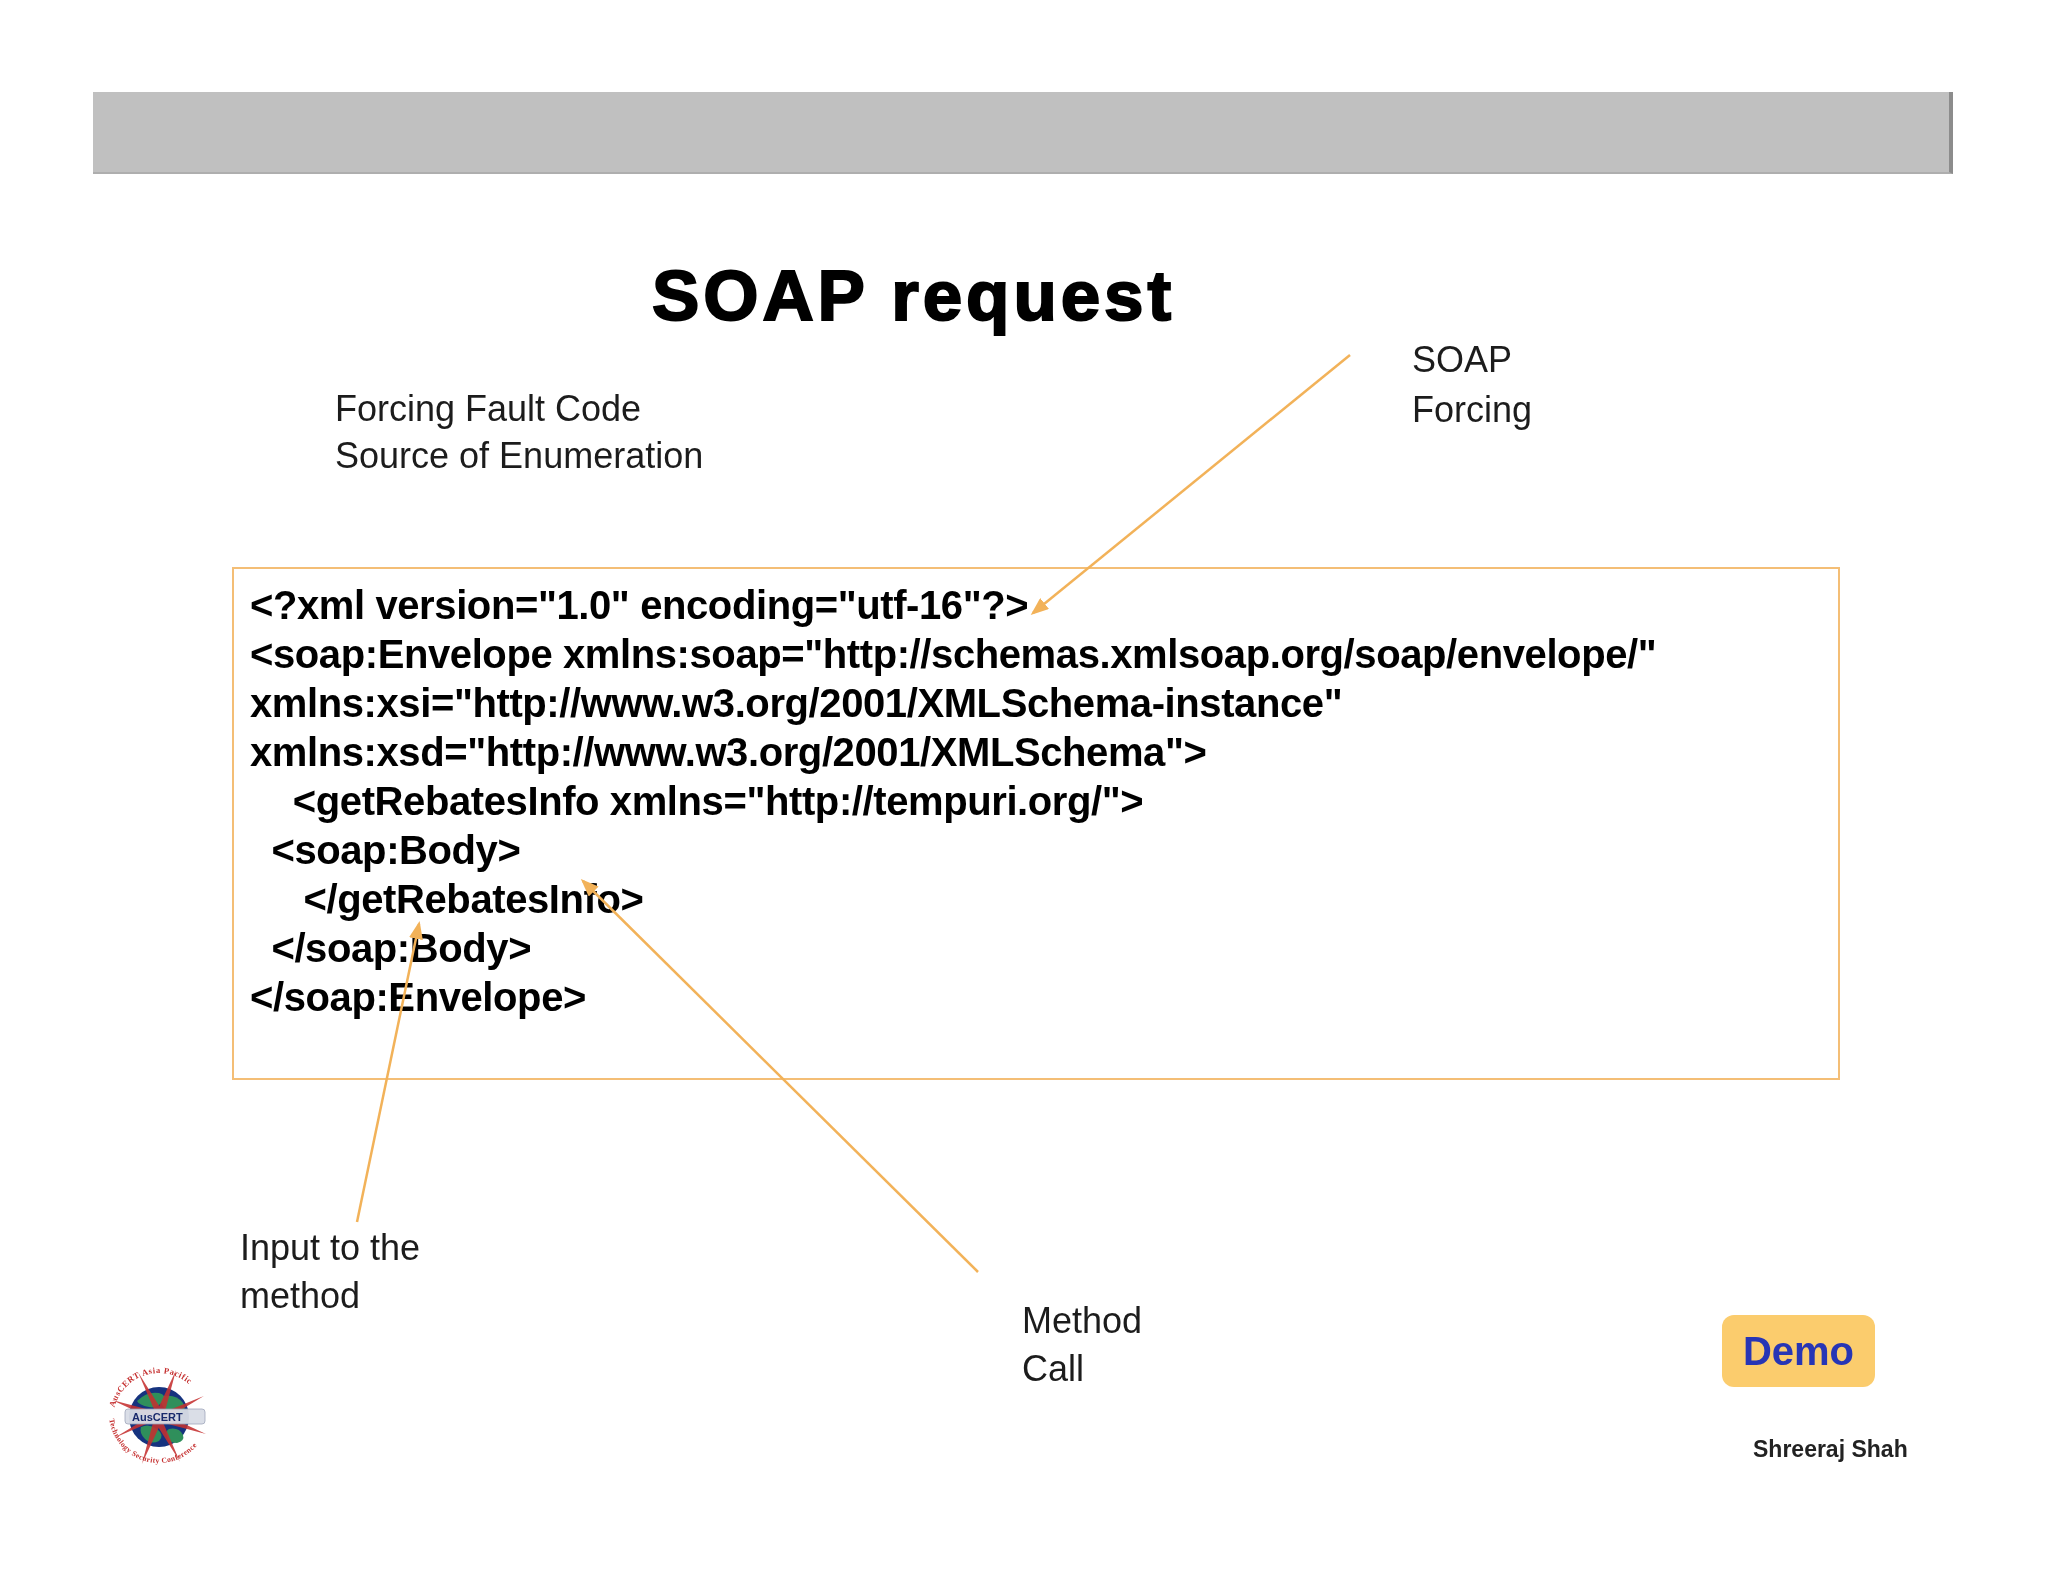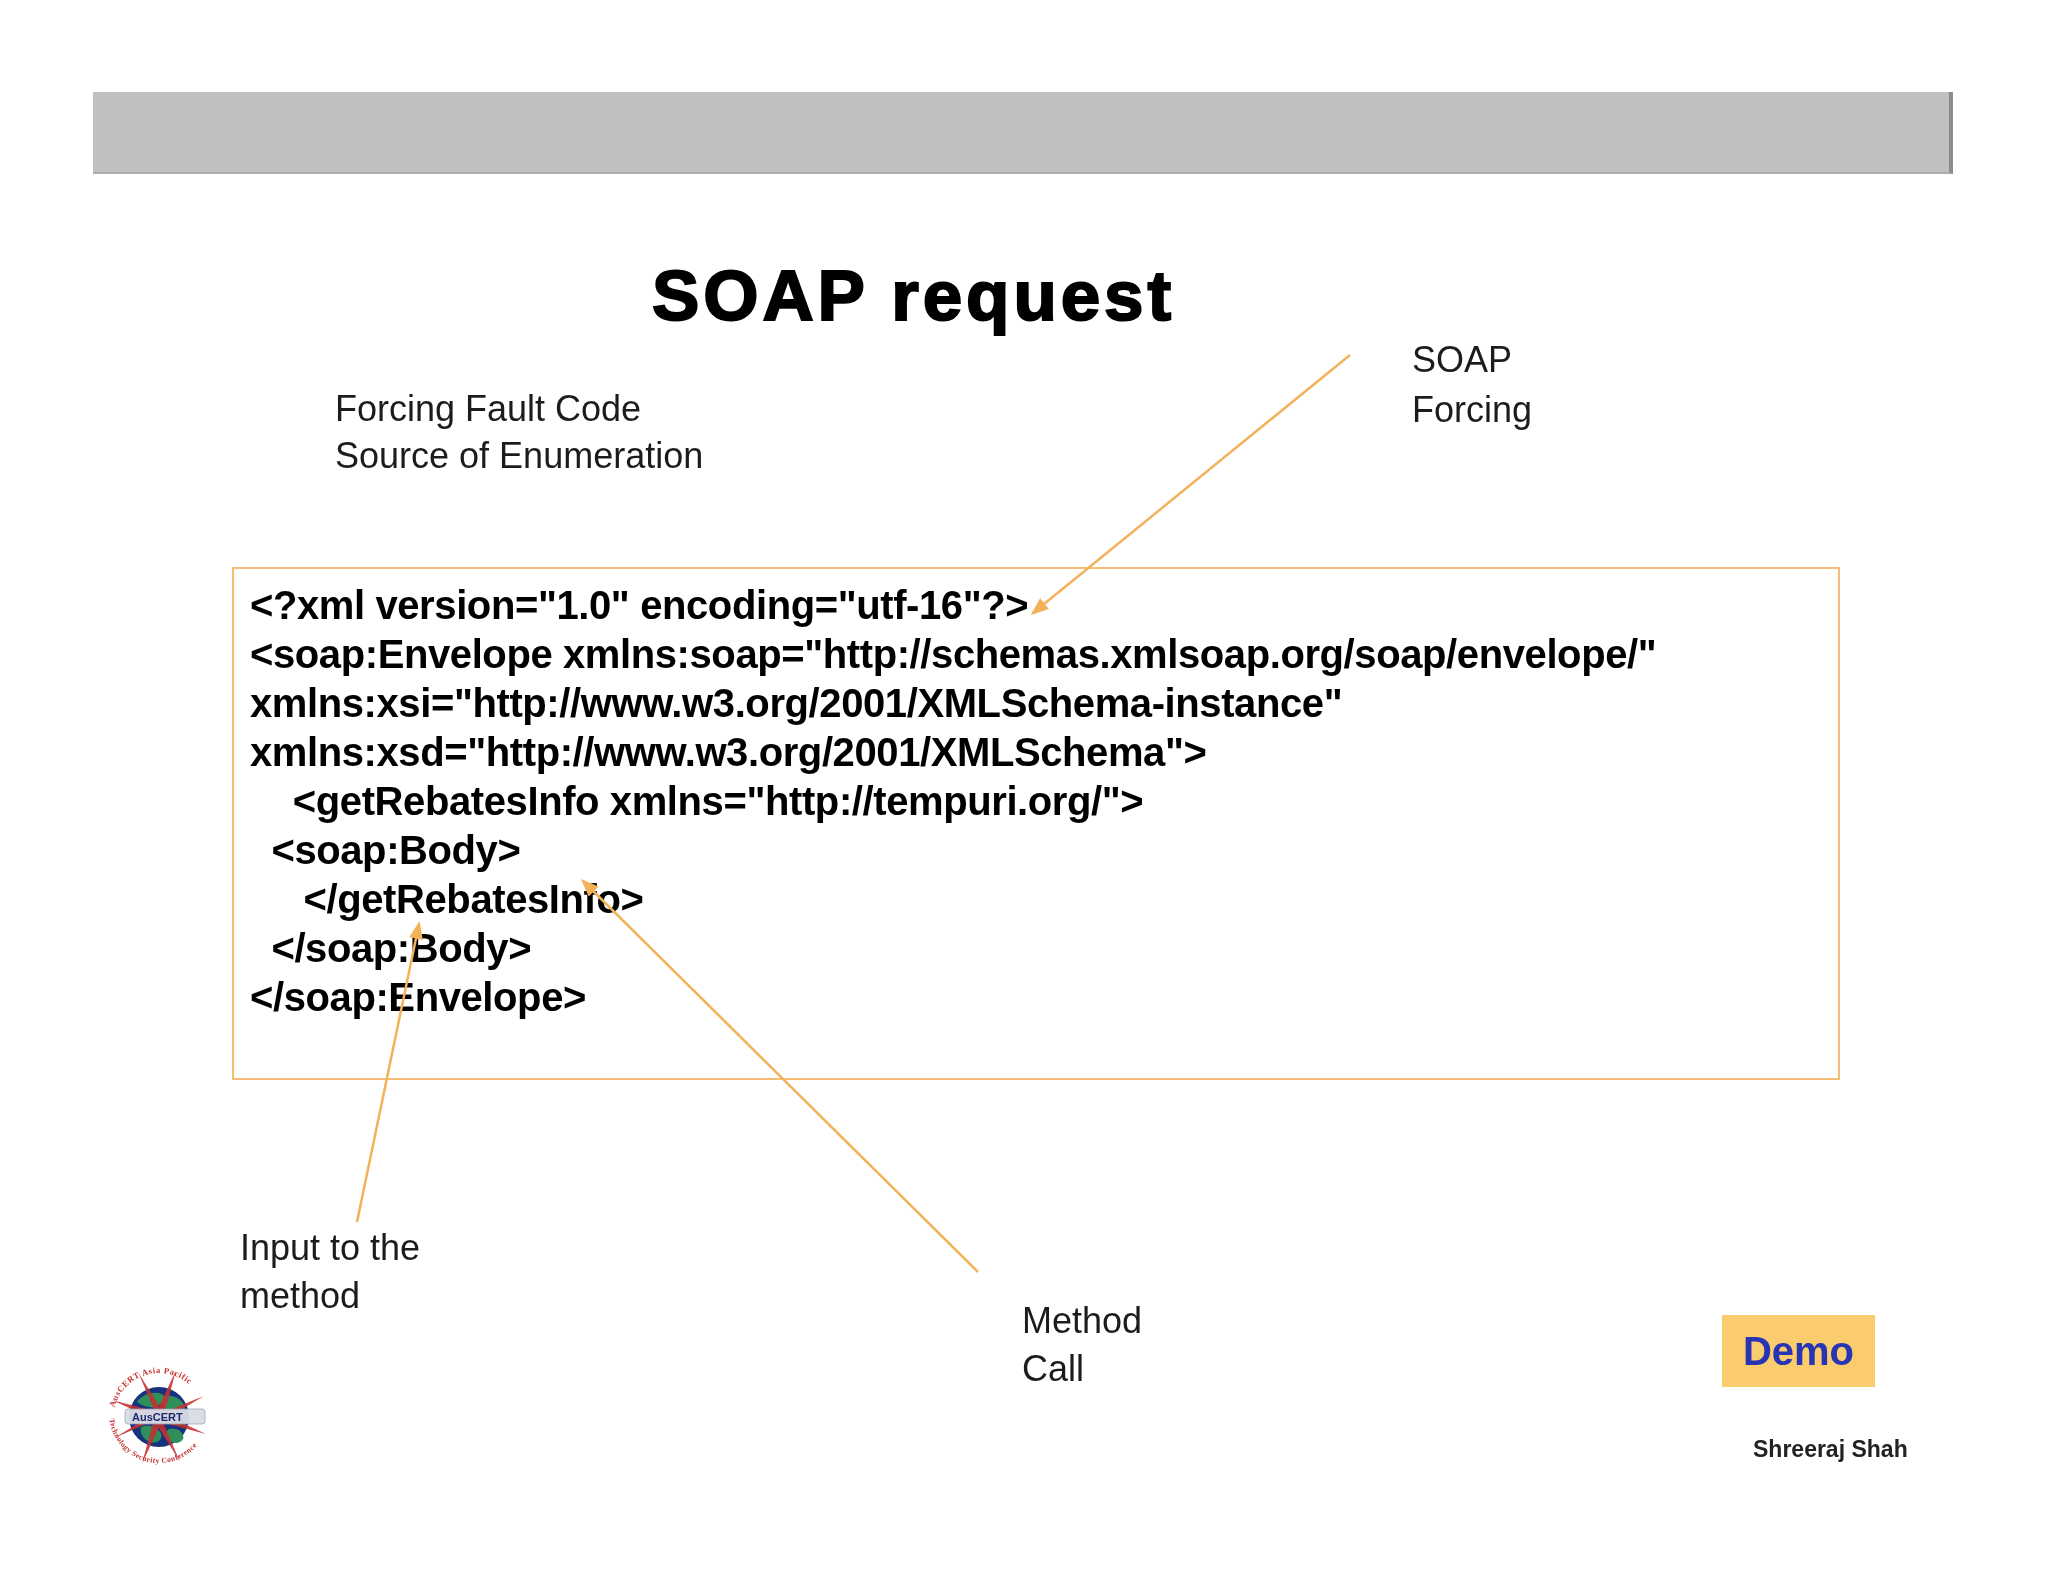--- a/index.html
+++ b/index.html
@@ -32,21 +32,21 @@
     padding:12px 0 0 16px;
   }
   .code-line {
     font-size:40px; font-weight:bold; line-height:49px; height:49px;
     white-space:pre; color:#000; letter-spacing:-0.01em;
   }
   .arrows { position:absolute; left:0; top:0; width:2048px; height:1582px; pointer-events:none; z-index:5; }
   .demo-button {
     position:absolute; left:1722px; top:1315px; width:153px; height:72px;
     background:#fbcc6d; color:#2735b5; font-size:40px; font-weight:bold;
-    line-height:72px; text-align:center; cursor:pointer; z-index:6;
+    line-height:72px; text-align:center; cursor:pointer; z-index:6;border-radius:12px;
   }
   .author-credit {
     position:absolute; left:1753px; top:1436px; font-size:23px; color:#222;font-weight:bold;
   }
   .logo { position:absolute; left:99px; top:1353px; width:120px; height:130px; }
 </style>
 </head>
 <body>
 
 <div class="slide">

